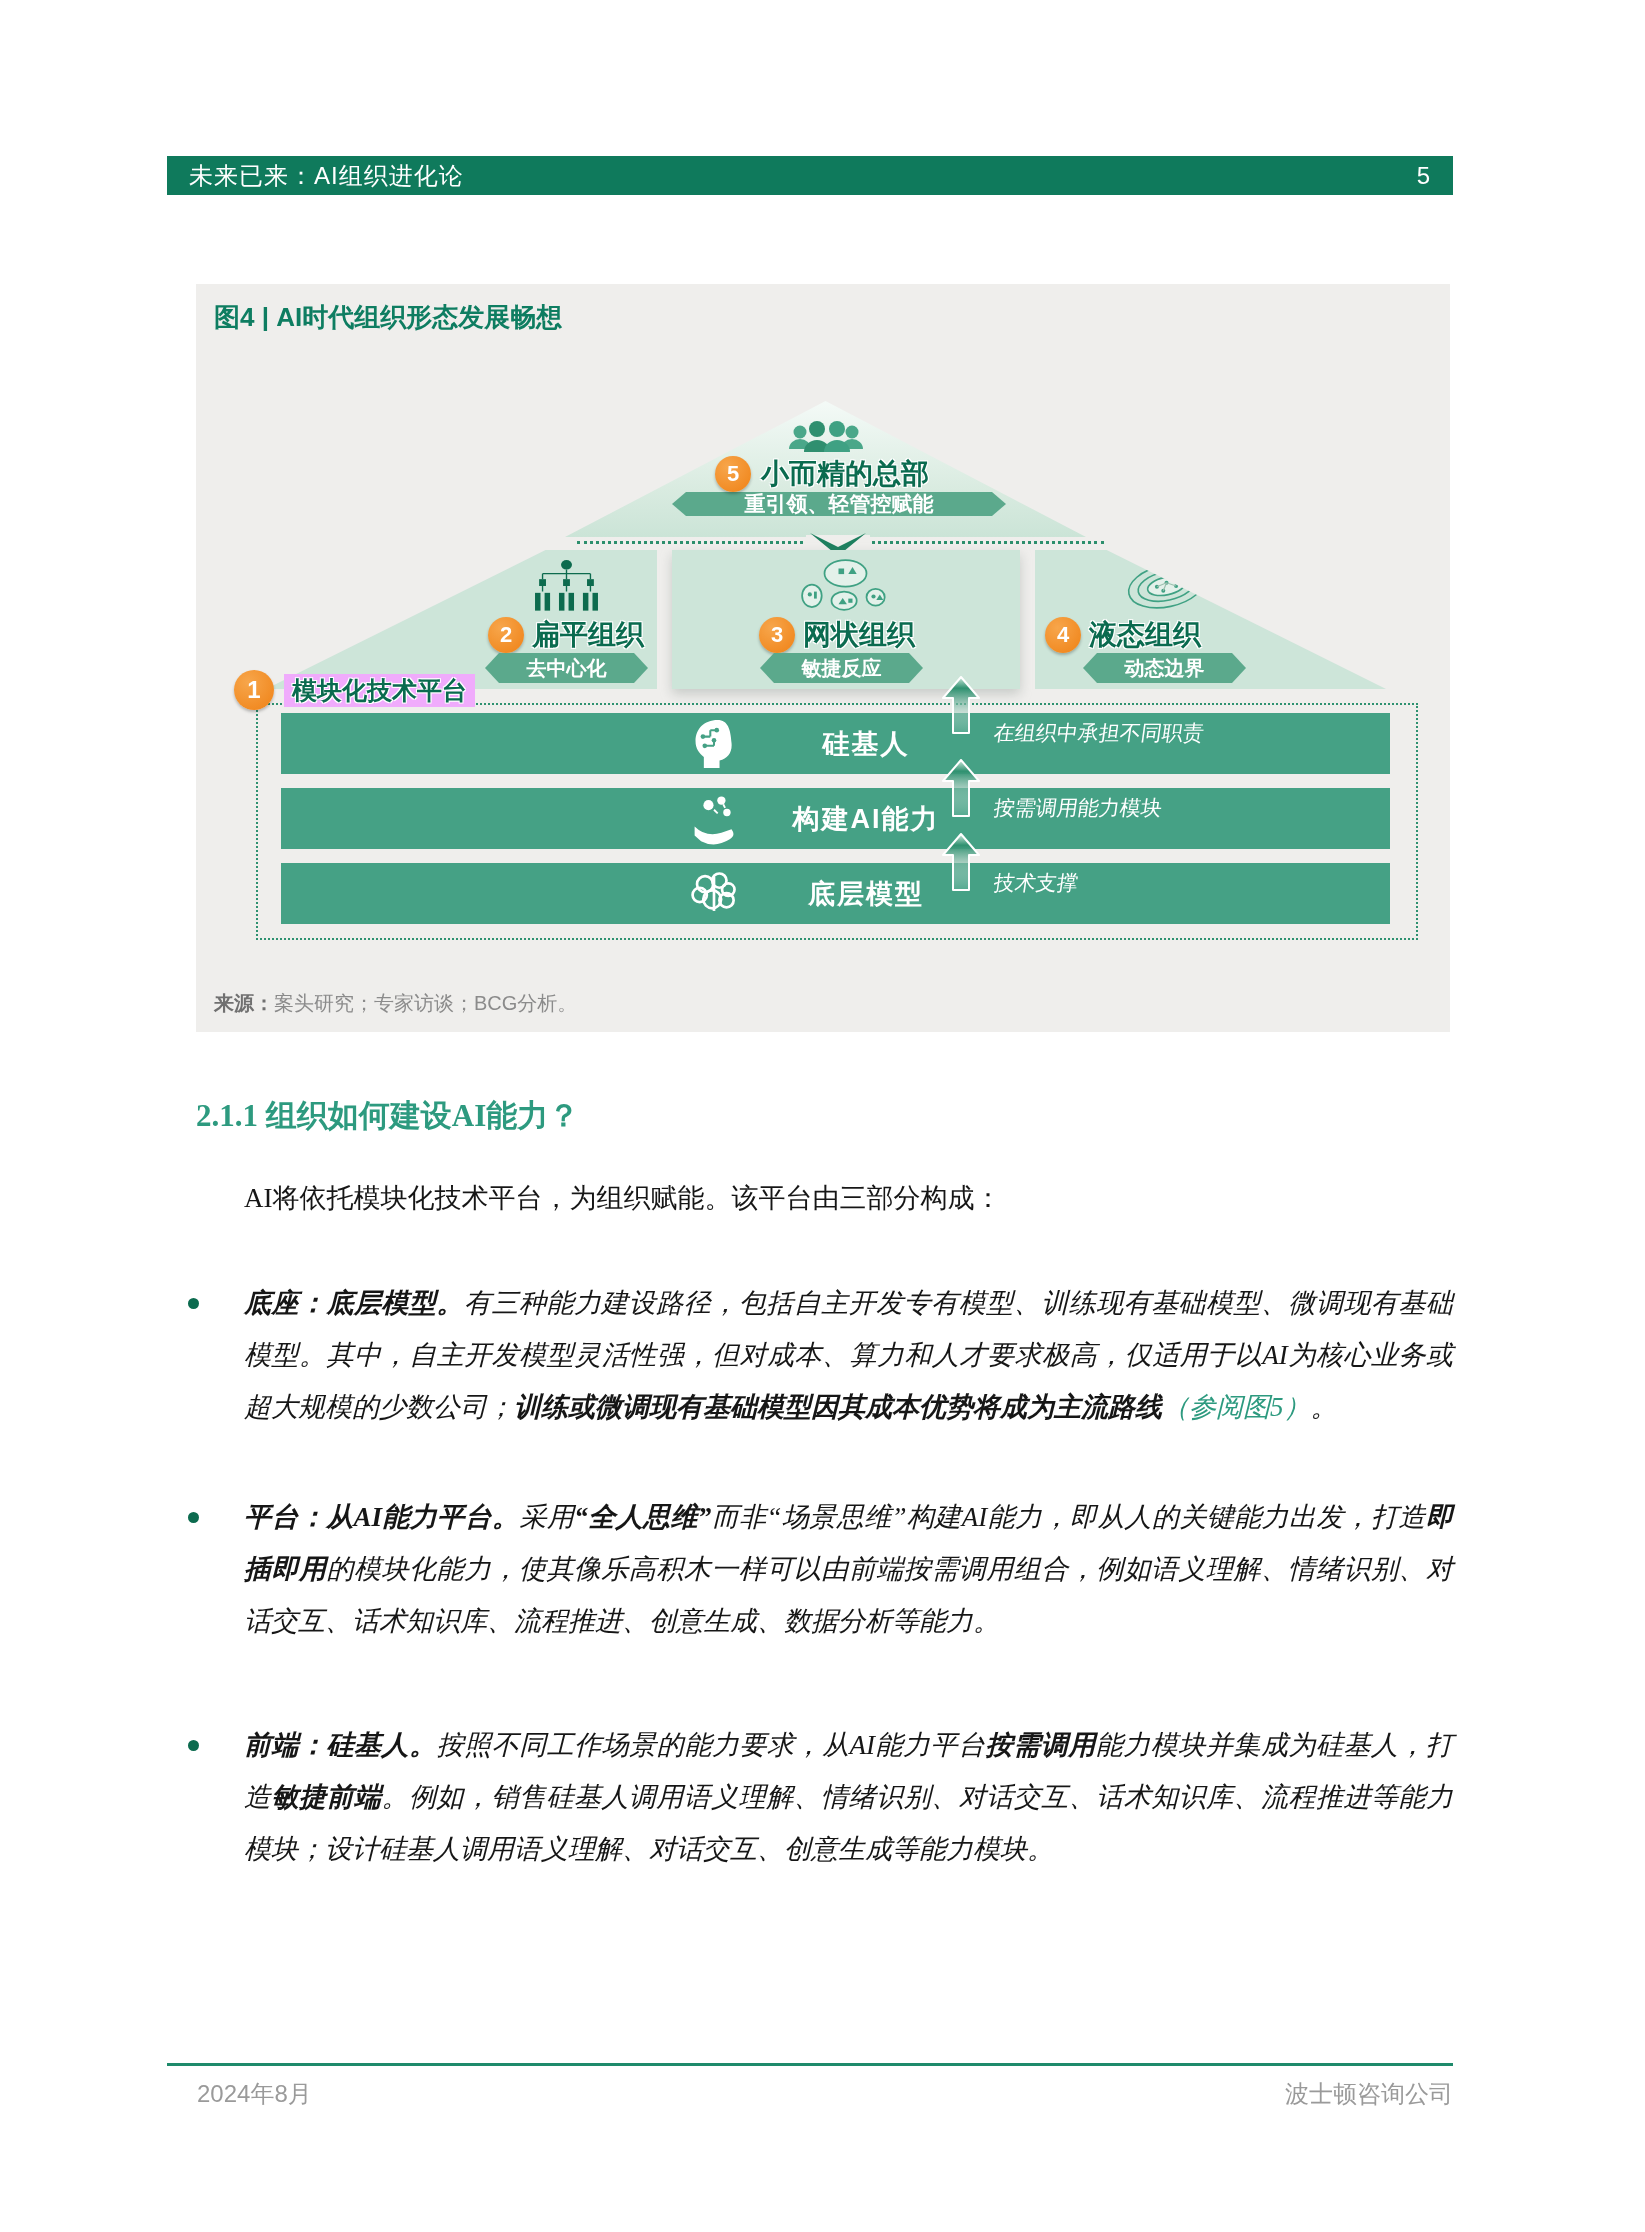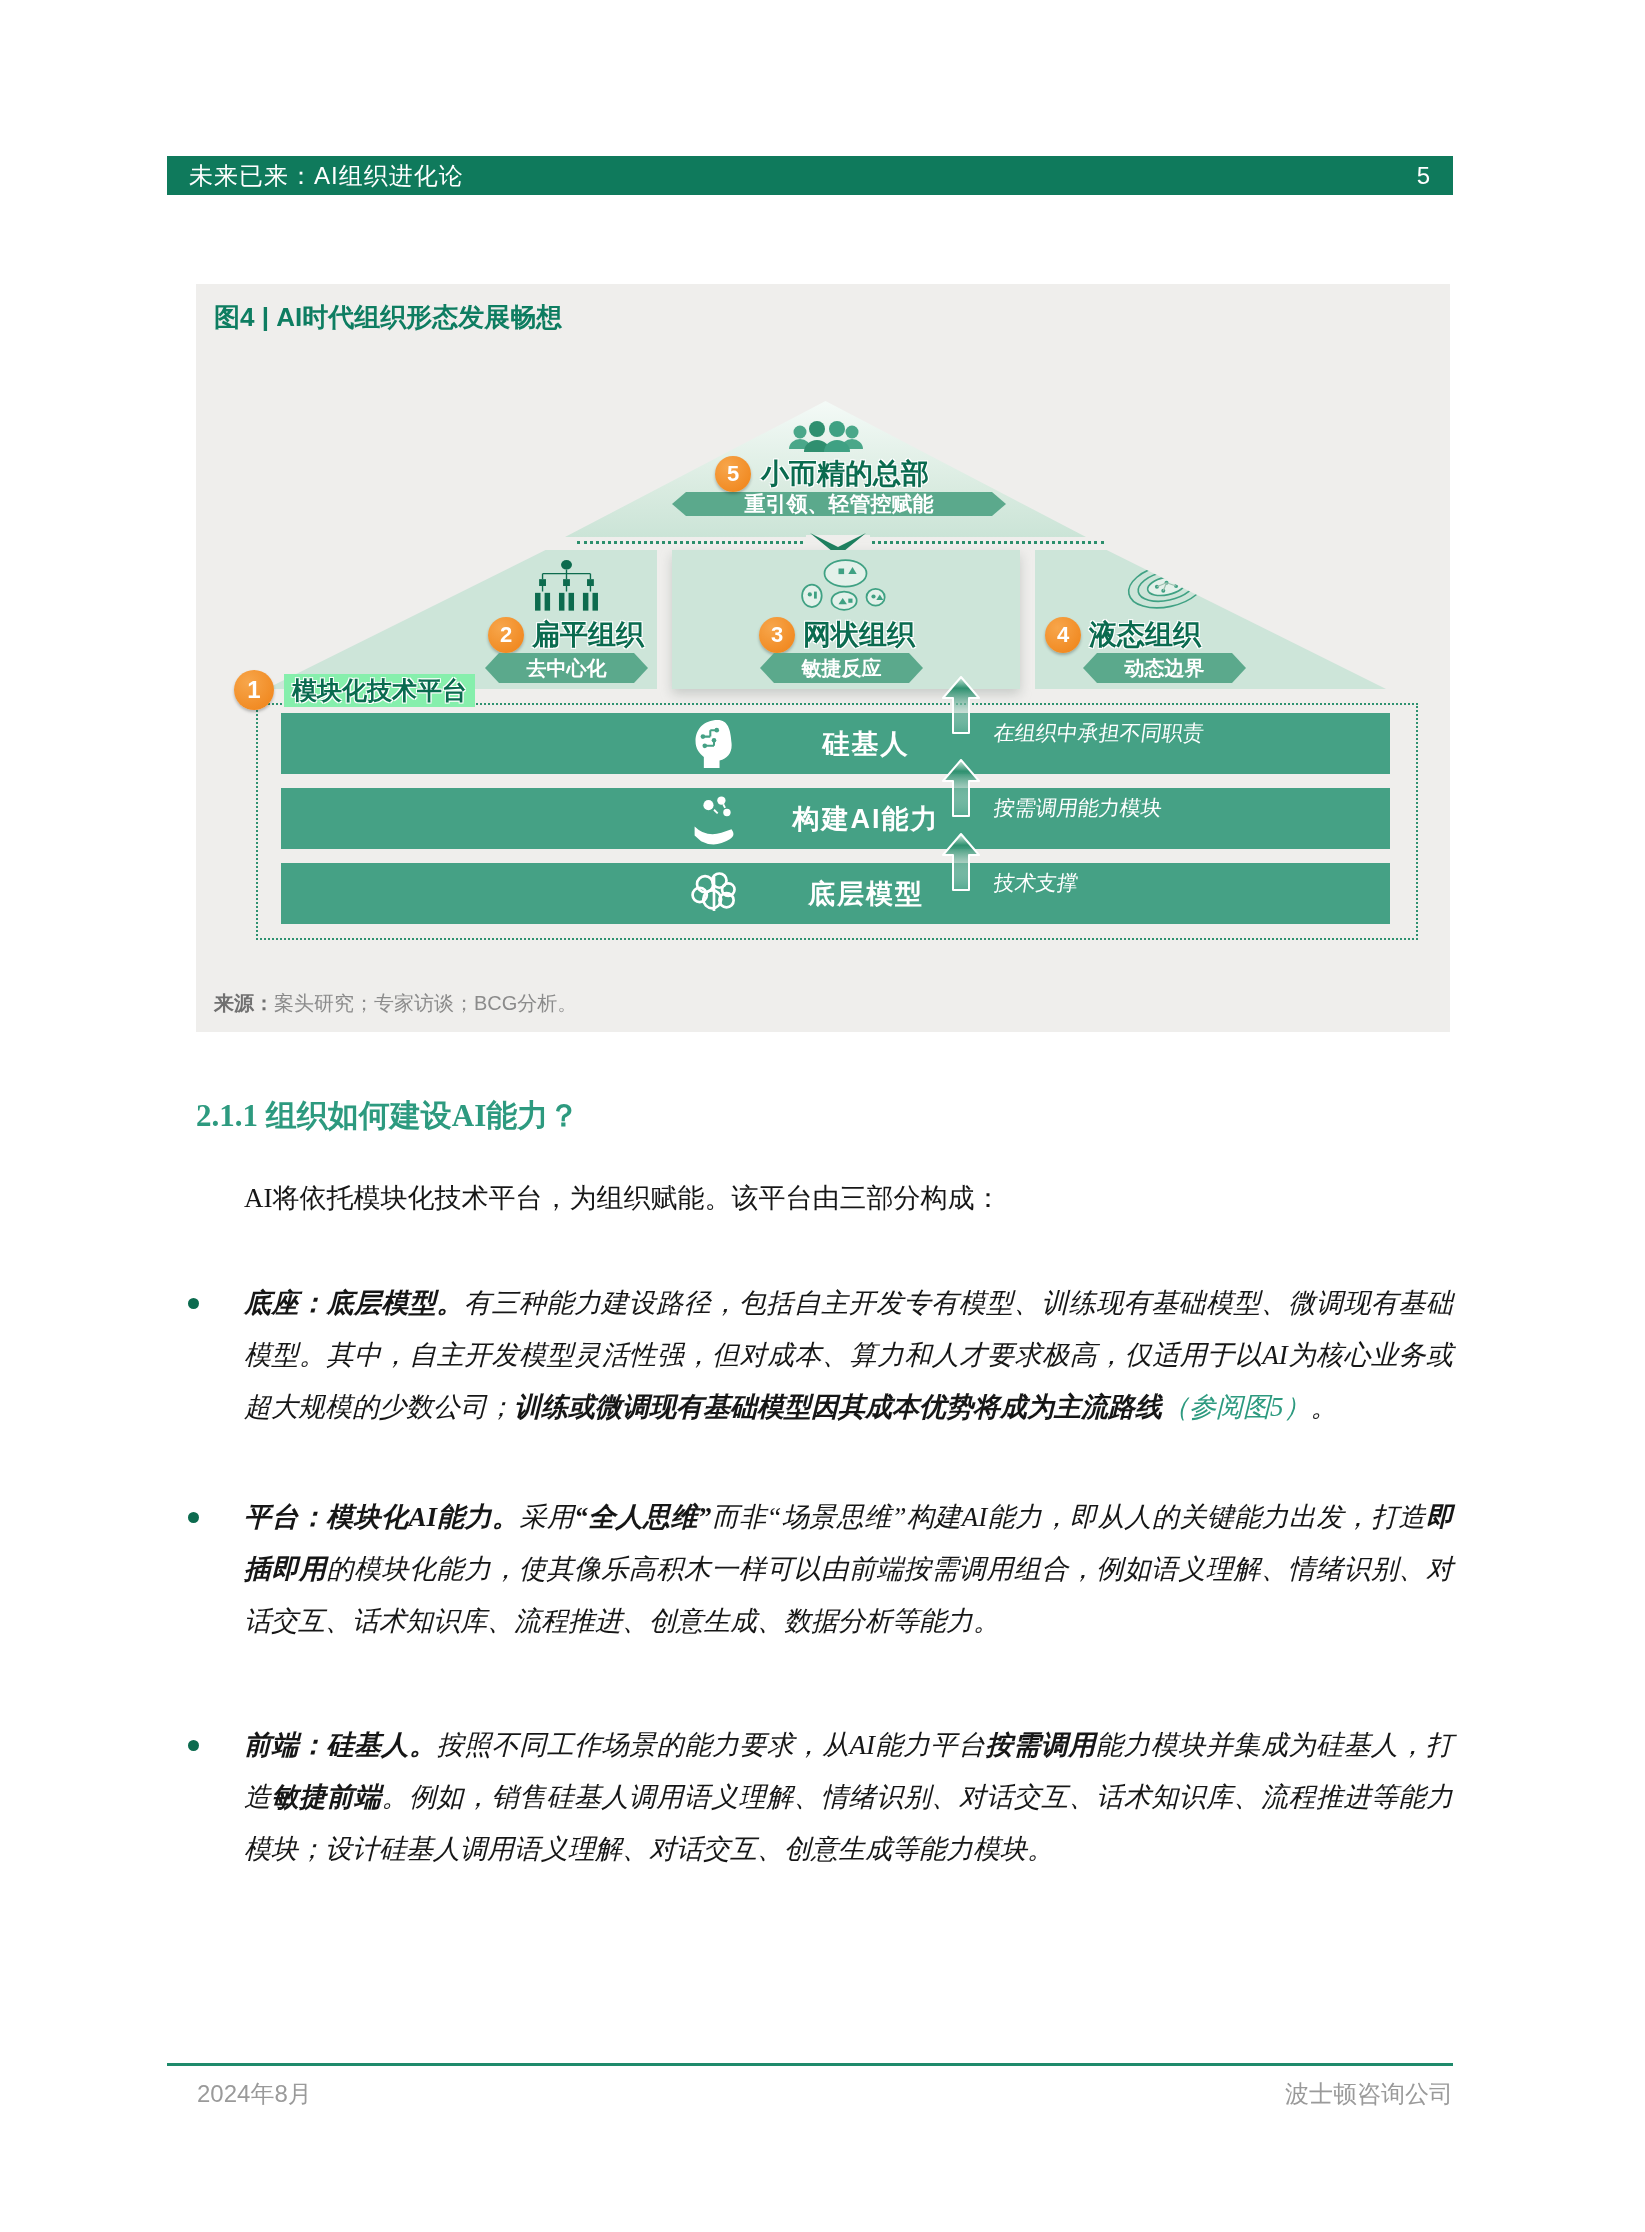--- a/index.html
+++ b/index.html
@@ -46,21 +46,21 @@
   .org-icon{position:absolute;top:8px;width:119px;height:56px;display:flex;align-items:center;justify-content:center;}
   .block-left  .org-icon{left:241px;} .block-mid .org-icon{left:114px;} .block-right .org-icon{left:72px;}
   .org-head{position:absolute;top:66px;display:flex;align-items:center;gap:8px;}
   .block-left  .org-head{left:222px;} .block-mid .org-head{left:87px;}  .block-right .org-head{left:10px;}
   .org-banner{position:absolute;top:103px;width:163px;height:30px;font-size:20px;}
   .block-left  .org-banner{left:219px;} .block-mid .org-banner{left:88px;} .block-right .org-banner{left:48px;}
 
   
   .platform-rect{position:absolute;left:60px;top:419px;width:1158px;height:233px;border:2px dotted #2e9170;}
   .platform-tag{position:absolute;left:38px;top:386px;display:flex;align-items:center;gap:10px;z-index:8;}
-  .platform-tag .tag-label{font-size:25px;font-weight:700;color:#0a6b4f;background:#86efac;padding:0 8px;}
+  .platform-tag .tag-label{font-size:25px;font-weight:700;color:#0a6b4f;background:#f0abfc;padding:0 8px;}
   .bar{position:absolute;left:85px;width:1109px;height:61px;background:#45a185;z-index:2;}
   .bar1{top:429px;} .bar2{top:504px;} .bar3{top:579px;}
   .bar-icon{position:absolute;left:406px;top:4px;width:54px;height:53px;display:flex;align-items:center;justify-content:center;}
   .bar-label{position:absolute;left:585px;top:50%;transform:translate(-50%,-50%);
     font-size:27px;font-weight:700;color:#fff;letter-spacing:2px;white-space:nowrap;}
   .up-arrow{position:absolute;left:746px;width:38px;height:58px;z-index:6;}
   .ua1{top:392px;} .ua2{top:475px;} .ua3{top:549px;}
   .arrow-note{position:absolute;left:798px;color:#fff;font-size:21px;z-index:7;
     transform:skewX(-8deg);white-space:nowrap;}
   .an1{top:435px;} .an2{top:510px;} .an3{top:585px;}
@@ -278,21 +278,21 @@
 
   <div class="abs sec-heading">2.1.1 组织如何建设AI能力？</div>
   <div class="abs intro">AI将依托模块化技术平台，为组织赋能。该平台由三部分构成：</div>
 
   <div class="bullet b1">
     <span class="dot"></span>
     <span><span class="rb">底座：底层模型。</span><span>有三种能力建设路径，包括自主开发专有模型、训练现有基础模型、微调现有基础模型。其中，自主开发模型灵活性强，但对成本、算力和人才要求极高，仅适用于以AI为核心业务或超大规模的少数公司；</span><span class="rb">训练或微调现有基础模型因其成本优势将成为主流路线</span><span class="rg">（参阅图5）</span><span>。</span></span>
   </div>
   <div class="bullet b2">
     <span class="dot"></span>
-    <span><span class="rb">平台：模块化AI能力。</span><span>采用</span><span class="rb">“全人思维”</span><span>而非“场景思维”构建AI能力，即从人的关键能力出发，打造</span><span class="rb">即插即用</span><span>的模块化能力，使其像乐高积木一样可以由前端按需调用组合，例如语义理解、情绪识别、对话交互、话术知识库、流程推进、创意生成、数据分析等能力。</span></span>
+    <span><span class="rb">平台：从AI能力平台。</span><span>采用</span><span class="rb">“全人思维”</span><span>而非“场景思维”构建AI能力，即从人的关键能力出发，打造</span><span class="rb">即插即用</span><span>的模块化能力，使其像乐高积木一样可以由前端按需调用组合，例如语义理解、情绪识别、对话交互、话术知识库、流程推进、创意生成、数据分析等能力。</span></span>
   </div>
   <div class="bullet b3">
     <span class="dot"></span>
     <span><span class="rb">前端：硅基人。</span><span>按照不同工作场景的能力要求，从AI能力平台</span><span class="rb">按需调用</span><span>能力模块并集成为硅基人，打造</span><span class="rb">敏捷前端</span><span>。例如，销售硅基人调用语义理解、情绪识别、对话交互、话术知识库、流程推进等能力模块；设计硅基人调用语义理解、对话交互、创意生成等能力模块。</span></span>
   </div>
 
   <div class="abs footer-line"></div>
   <div class="abs footer-date">2024年8月</div>
   <div class="abs footer-company">波士顿咨询公司</div>
 

